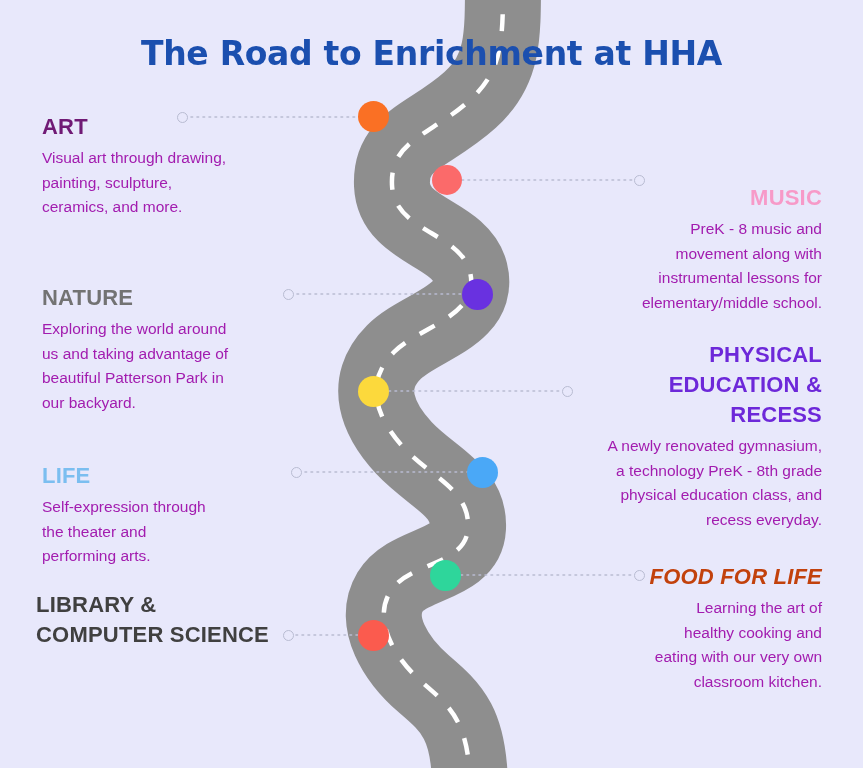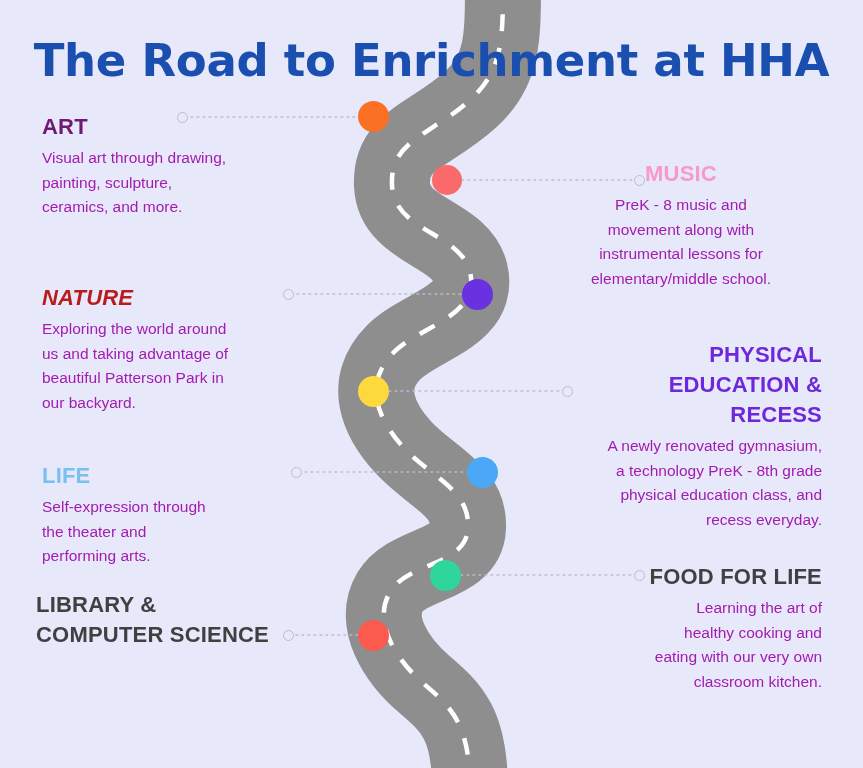--- a/index.html
+++ b/index.html
@@ -44,21 +44,21 @@
 
   
   #page-title {
     position: absolute;
     left: 0;
     top: 34px;
     width: 863px;
     text-align: center;
     font-family: "DejaVu Sans", sans-serif;
     font-weight: bold;
-    font-size: 45px;
+    font-size: 33px;
     letter-spacing: -0.3px;
     color: #1b4faf;
     z-index: 40;
     white-space: nowrap;
   }
 
   
   .section {
     position: absolute;
     z-index: 30;
@@ -161,30 +161,30 @@
 
   <div id="page-title">The Road to Enrichment at HHA</div>
 
   <div class="section left" style="left:42px; top:112px; width:260px;">
     <div class="sec-heading" style="color:#701a75;">ART</div>
     <div class="sec-body">Visual art through drawing,
 painting, sculpture,
 ceramics, and more.</div>
   </div>
 
-  <div class="section right" style="left:540px; top:159px; width:282px;text-align:center;">
+  <div class="section right" style="left:540px; top:183px; width:282px;">
     <div class="sec-heading" style="color:#f79ac8;">MUSIC</div>
     <div class="sec-body">PreK - 8 music and
 movement along with
 instrumental lessons for
 elementary/middle school.</div>
   </div>
 
   <div class="section left" style="left:42px; top:283px; width:268px;">
-    <div class="sec-heading" style="color:#b91c1c;font-style:italic;">NATURE</div>
+    <div class="sec-heading" style="color:#737373;">NATURE</div>
     <div class="sec-body">Exploring the world around
 us and taking advantage of
 beautiful Patterson Park in
 our backyard.</div>
   </div>
 
   <div class="section right" style="left:520px; top:340px; width:302px;">
     <div class="sec-heading" style="color:#6d28d9;">PHYSICAL
 EDUCATION &amp;
 RECESS</div>
@@ -195,21 +195,21 @@
   </div>
 
   <div class="section left" style="left:42px; top:461px; width:258px;">
     <div class="sec-heading" style="color:#7bbef0;">LIFE</div>
     <div class="sec-body">Self-expression through
 the theater and
 performing arts.</div>
   </div>
 
   <div class="section right" style="left:530px; top:562px; width:292px;">
-    <div class="sec-heading" style="color:#404040;">FOOD FOR LIFE</div>
+    <div class="sec-heading" style="color:#c2410c;font-style:italic;">FOOD FOR LIFE</div>
     <div class="sec-body">Learning the art of
 healthy cooking and
 eating with our very own
 classroom kitchen.</div>
   </div>
 
   <div class="section left" style="left:36px; top:590px; width:290px;">
     <div class="sec-heading" style="color:#404040;">LIBRARY &amp;
 COMPUTER SCIENCE</div>
   </div>

